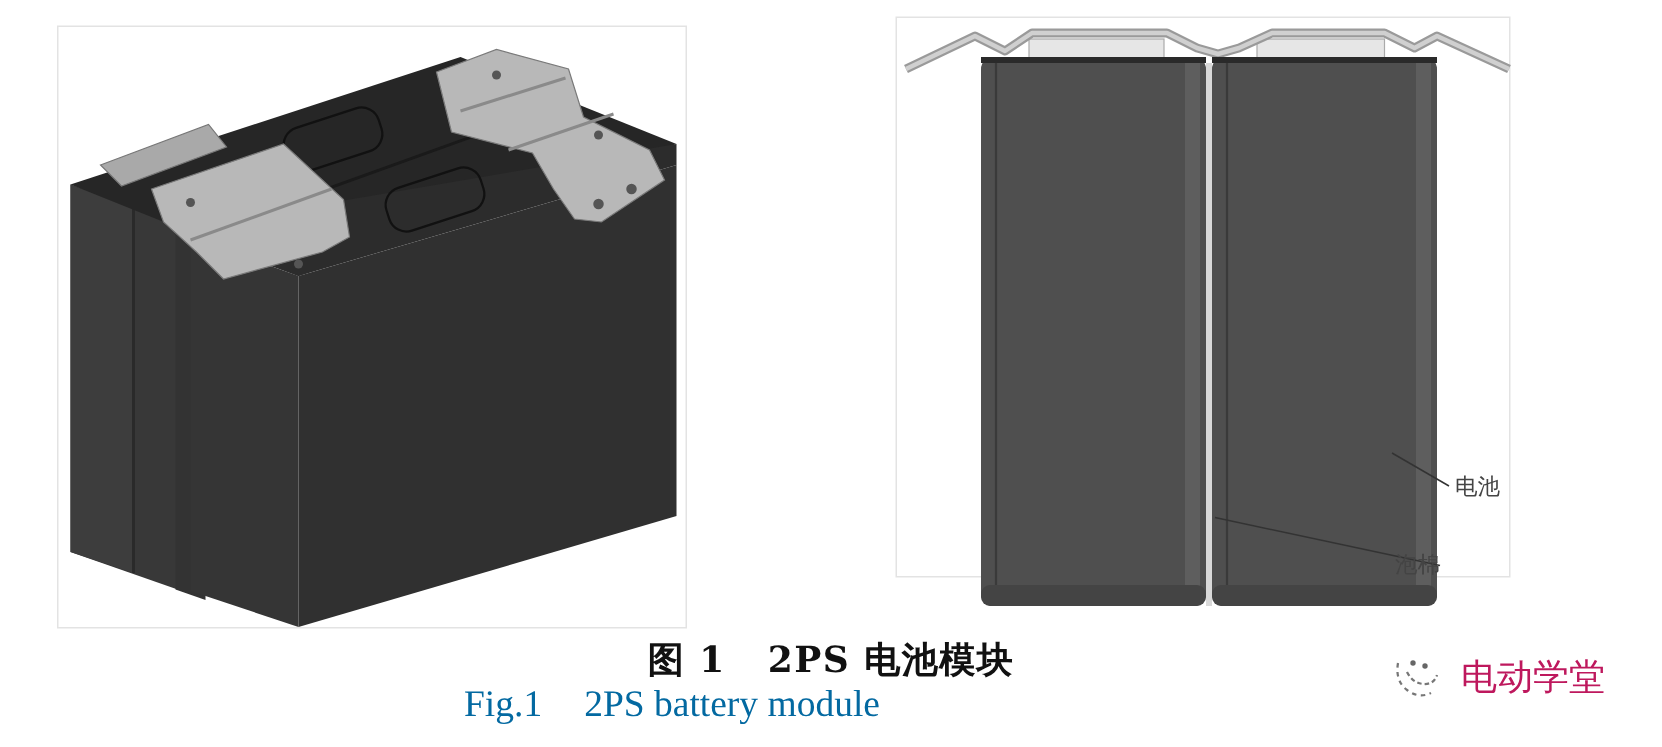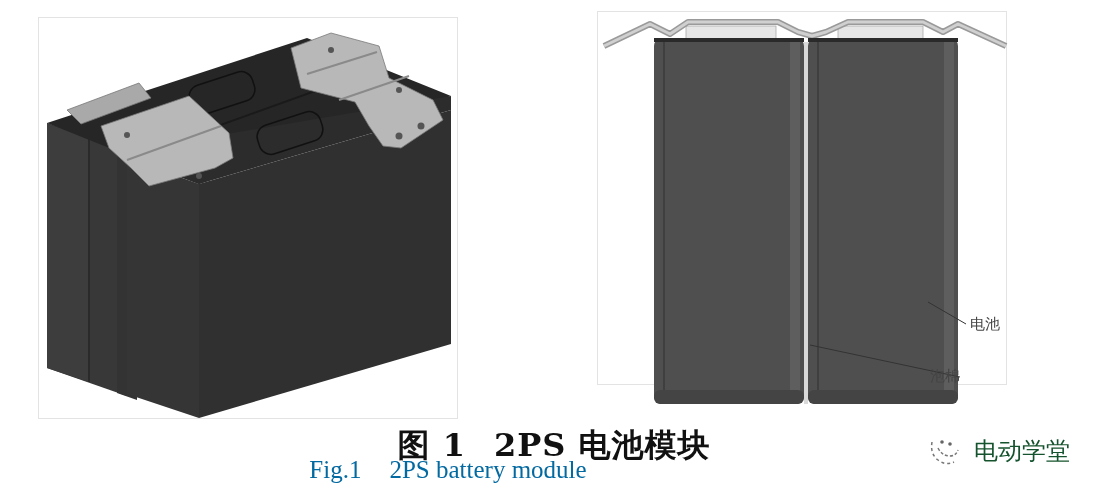--- a/index.html
+++ b/index.html
@@ -1,26 +1,26 @@
 <!DOCTYPE html>
 <html><head>
 <meta charset="utf-8">
 <style>
   html, body { margin:0; padding:0; background:#ffffff; }
   body { width:1108px; height:498px; position:relative; overflow:hidden; font-family:"Liberation Serif", serif; }
   .panel { position:absolute; background:#ffffff; border:1px solid #e3e3e3; box-sizing:border-box; }
   #panel-left { left:38px; top:17px; width:420px; height:402px; }
   #panel-right { left:597px; top:11px; width:410px; height:374px; }
   svg { position:absolute; left:0; top:0; }
-  .caption-cn { position:absolute; left:0; width:1108px; top:424px; text-align:center; font-weight:bold; font-size:32px; color:#111; letter-spacing:1px; font-family:"DejaVu Serif", serif; }
+  .caption-cn { position:absolute; left:0; width:1108px; top:424px; text-align:center; font-weight:bold; font-size:24px; color:#111; letter-spacing:1px; font-family:"DejaVu Serif", serif; }
   .caption-cn span { display:inline-block; }
   .caption-en { position:absolute; left:0; width:896px; top:456px; text-align:center; font-size:25px; color:#0369a1; font-family:"Liberation Serif", serif; }
   .gap { display:inline-block; width:28px; }
   .label { position:absolute; font-size:15px; color:#444; font-family:"DejaVu Sans", sans-serif; }
-  .watermark { position:absolute; left:928px; top:434px; display:flex; align-items:center; gap:10px; color:#14532d; font-size:24px; font-family:"DejaVu Sans", sans-serif; }
+  .watermark { position:absolute; left:928px; top:434px; display:flex; align-items:center; gap:10px; color:#be185d; font-size:24px; font-family:"DejaVu Sans", sans-serif; }
   .wm-icon { width:36px; height:34px; position:relative; }
 </style>
 </head>
 <body>
 
 <div class="panel" id="panel-left">
   <svg width="420" height="402" viewBox="0 0 420 402">
 
     <polygon points="8,105 88,133 88,378 8,350" fill="#383838"></polygon>
     <polygon points="8,105 50,120 50,364 8,350" fill="#3d3d3d"></polygon>

